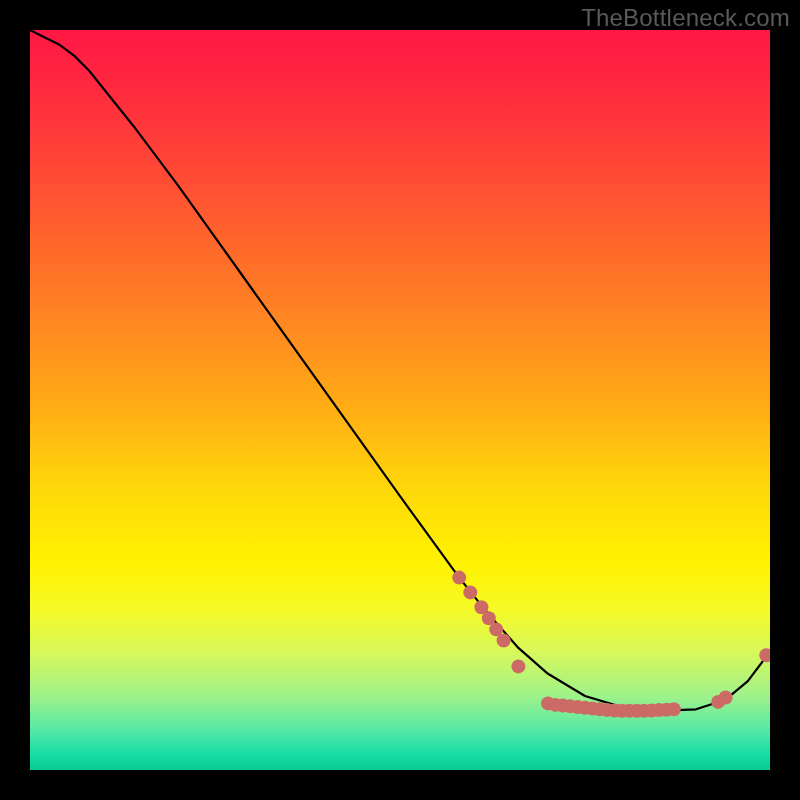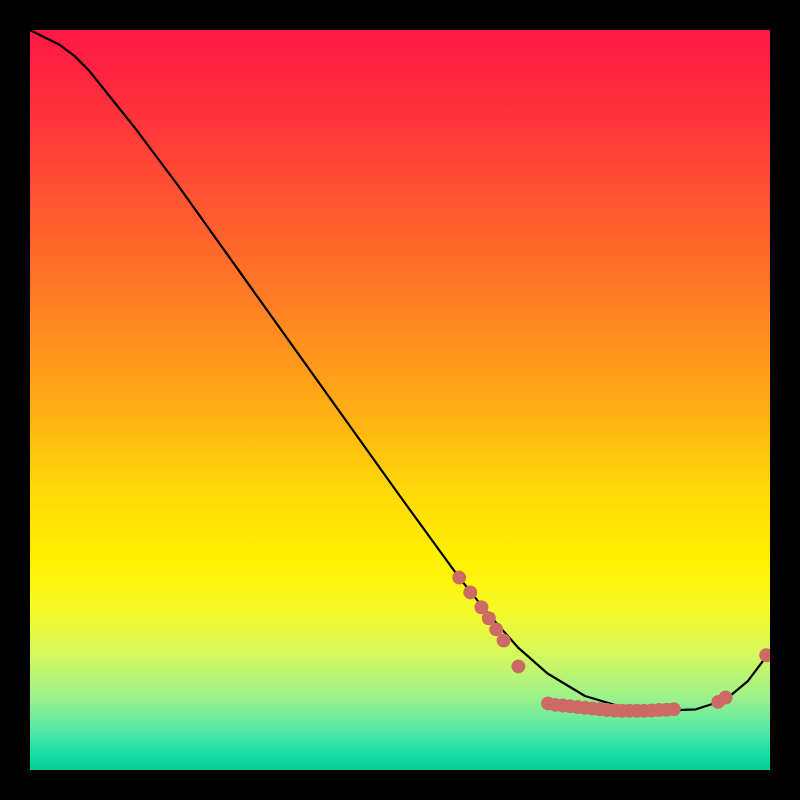--- a/index.html
+++ b/index.html
@@ -59,20 +59,21 @@
     position: absolute;
     inset: 0;
     width: 100%;
     height: 100%;
   }
 </style>
 </head>
 <body>
 
 <div class="frame">
+  <div class="watermark">TheBottleneck.com</div>
 
   <div class="plot-area">
     <div class="gradient-bg"></div>
     <svg class="overlay" viewBox="0 0 740 740" preserveAspectRatio="none">
       <path id="curve-path" fill="none" stroke="#000" stroke-width="2.2" stroke-linejoin="round" stroke-linecap="round" d="M0.00 0.00 L14.80 7.40 L29.60 14.80 L44.40 25.90 L59.20 40.70 L74.00 59.20 L103.60 96.20 L148.00 155.40 L222.00 259.00 L296.00 362.60 L370.00 466.20 L429.20 547.60 L458.80 584.60 L488.40 617.90 L518.00 643.80 L555.00 666.00 L592.00 677.10 L629.00 680.80 L666.00 679.32 L695.60 669.70 L717.80 651.20 L740.00 621.60"></path>
       <g id="marker-group">
           <circle cx="429.20" cy="547.60" r="7" fill="#cc6b66"></circle>
           <circle cx="440.30" cy="562.40" r="7" fill="#cc6b66"></circle>
           <circle cx="451.40" cy="577.20" r="7" fill="#cc6b66"></circle>
           <circle cx="458.80" cy="588.30" r="7" fill="#cc6b66"></circle>

